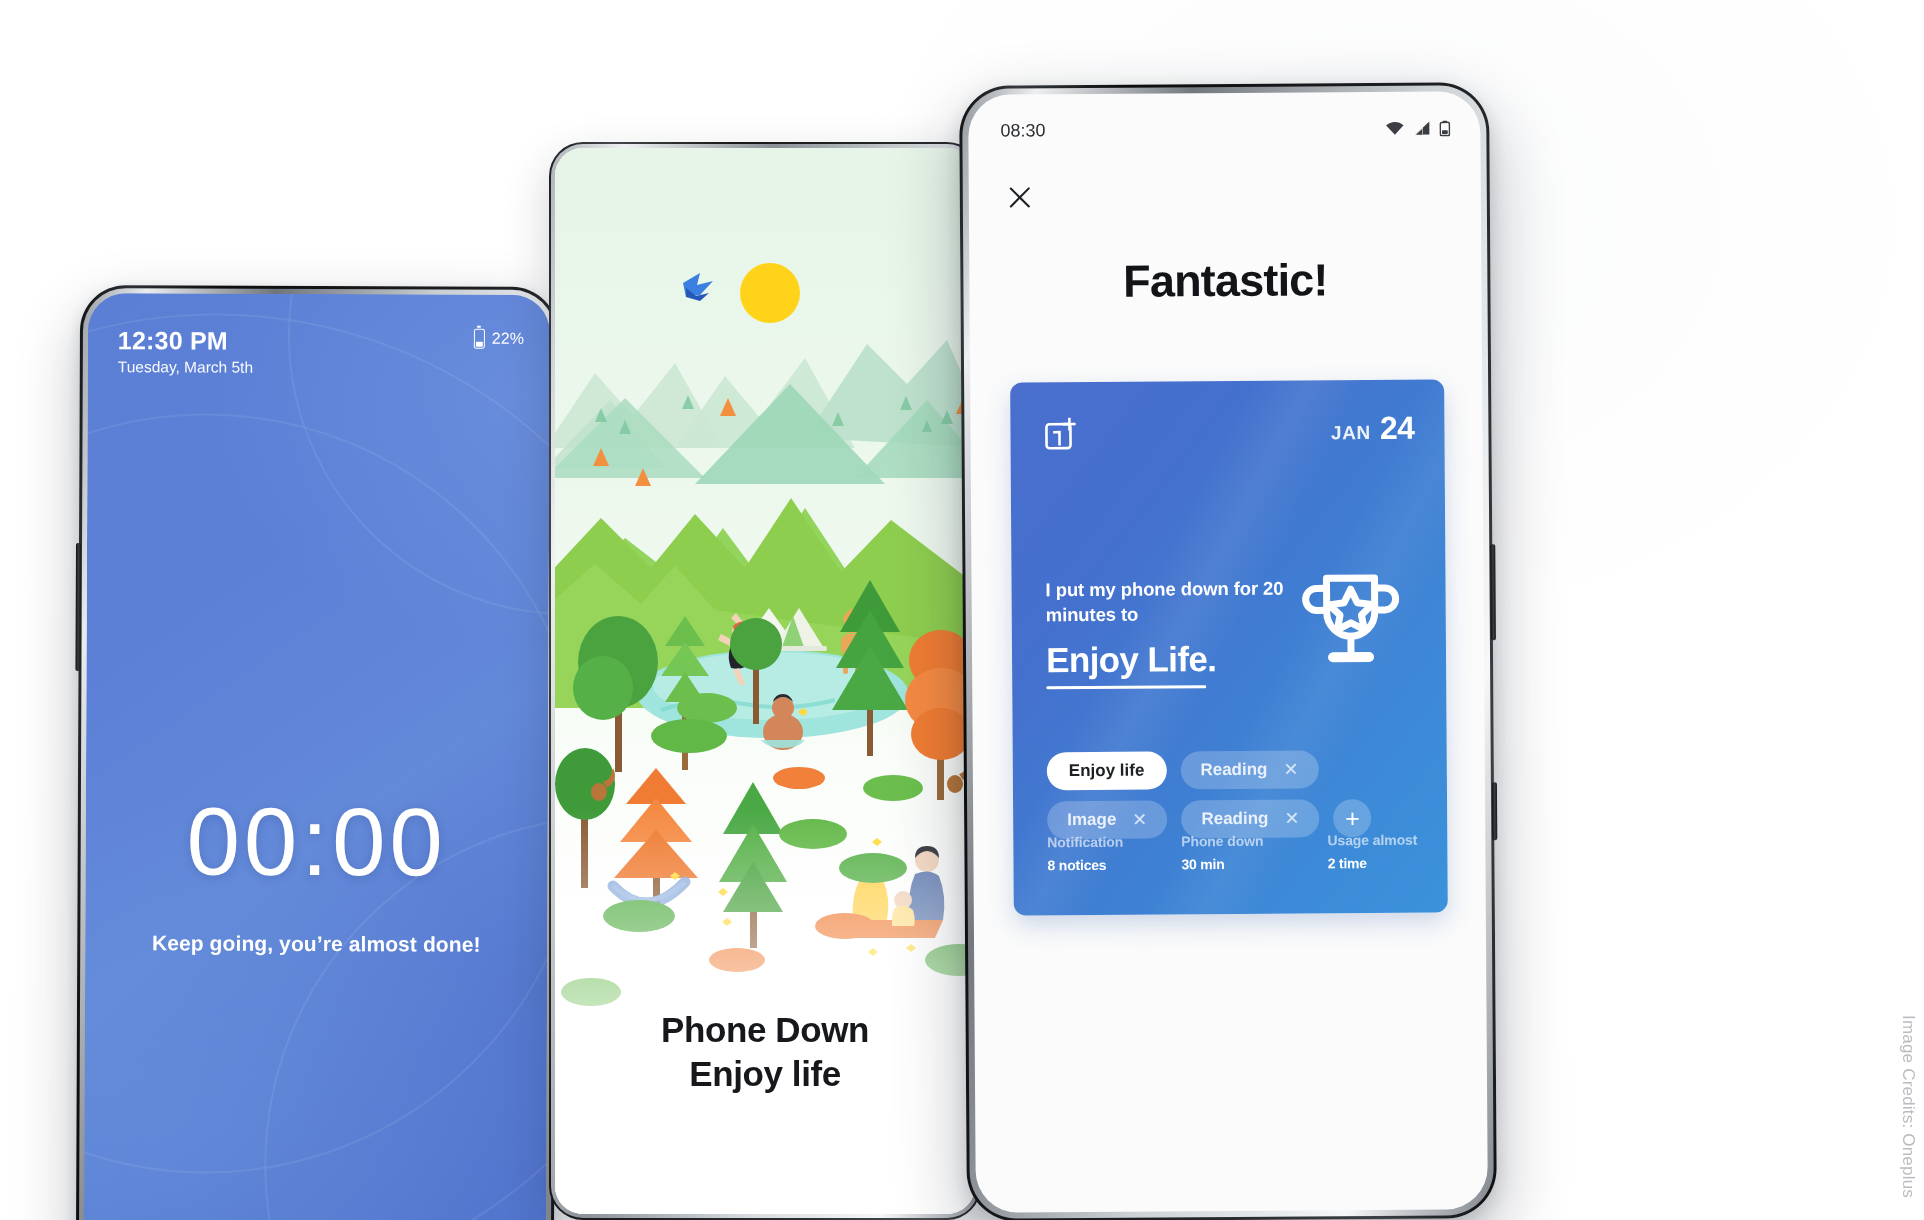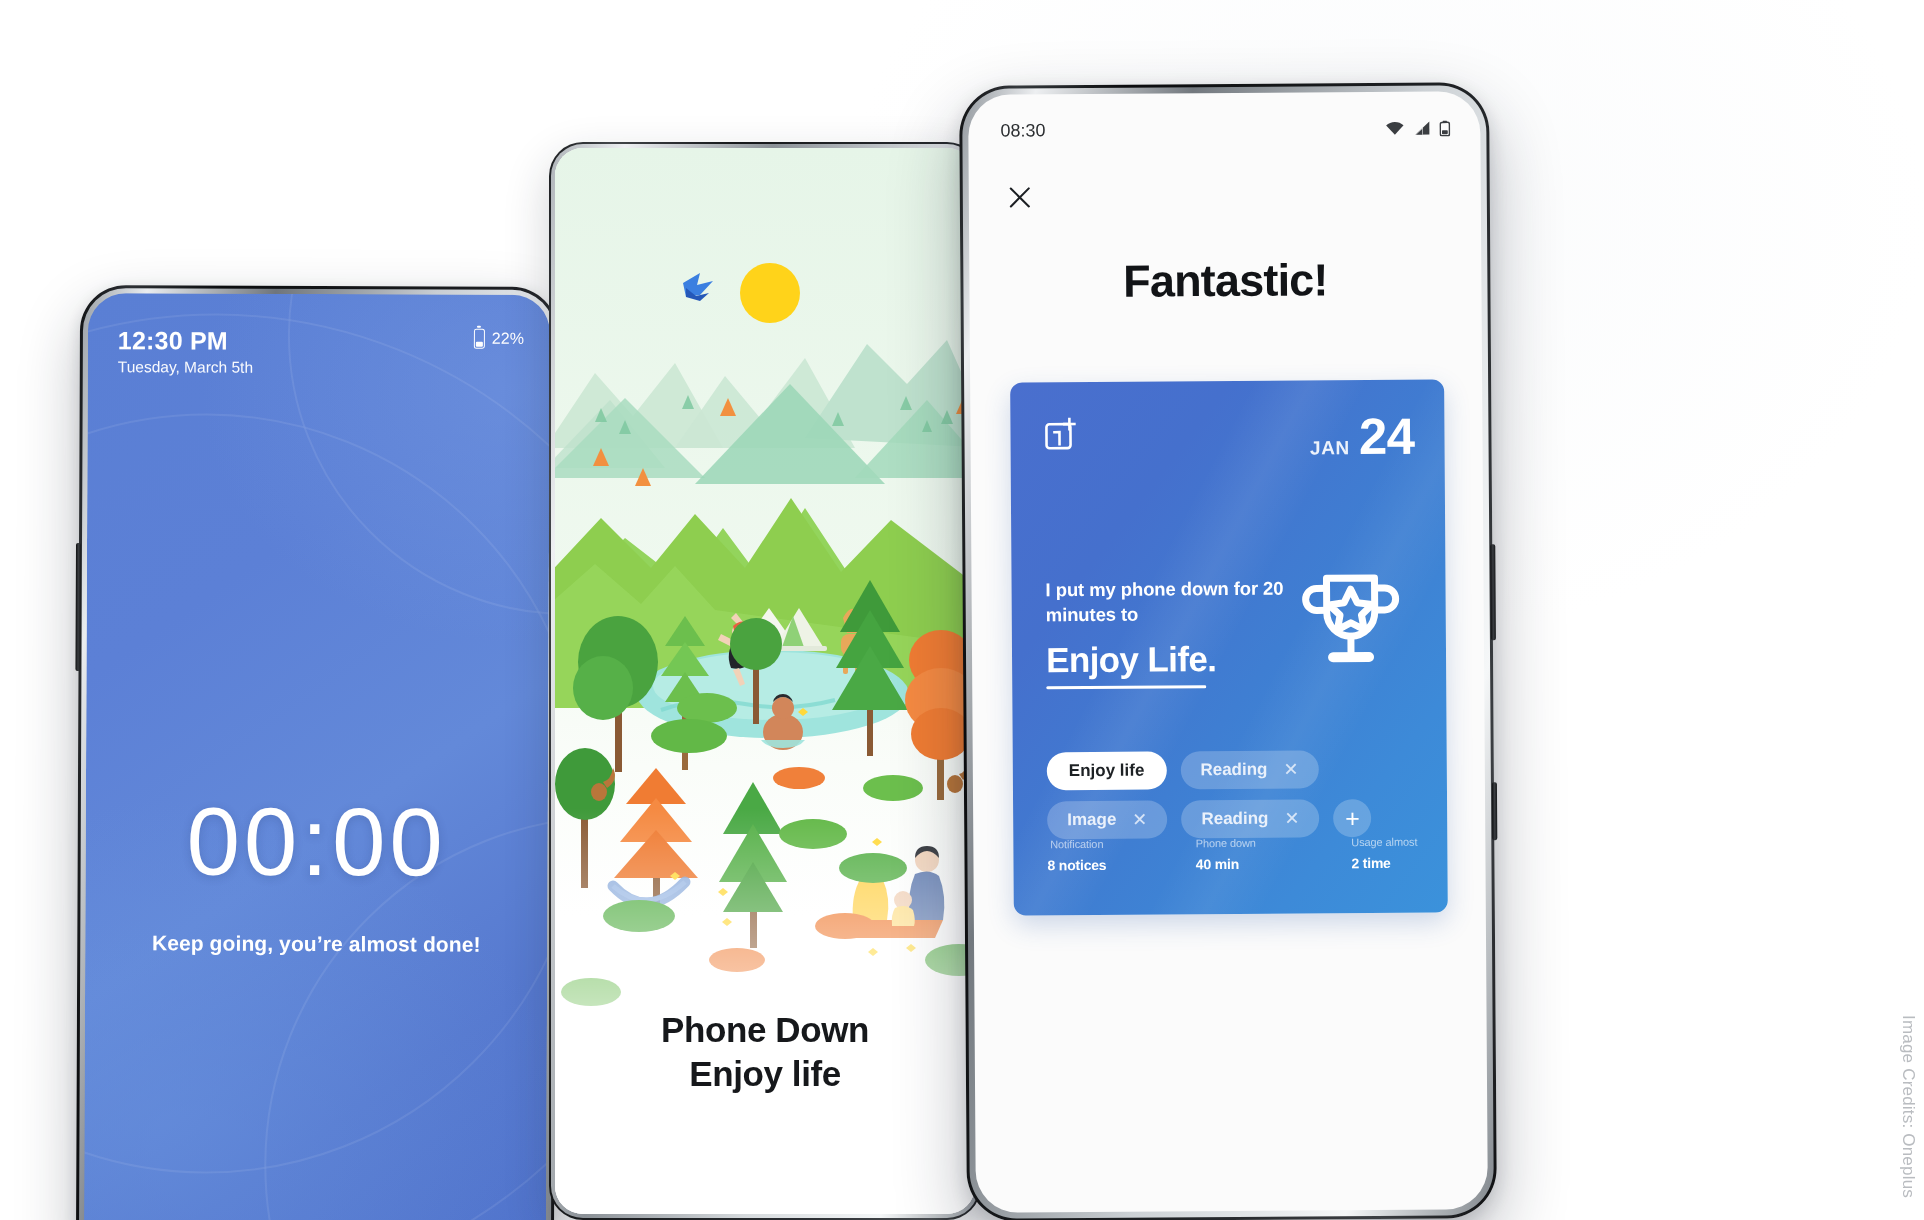--- a/index.html
+++ b/index.html
@@ -152,21 +152,21 @@
       linear-gradient(118deg, rgba(255,255,255,0) 34%, rgba(255,255,255,.07) 42%, rgba(255,255,255,0) 50%),
       linear-gradient(118deg, rgba(255,255,255,0) 58%, rgba(255,255,255,.06) 66%, rgba(255,255,255,0) 74%);
   }
   .card-top{
     position:absolute; left:34px; right:30px; top:34px;
     display:flex; justify-content:space-between; align-items:flex-start;
   }
   .op-logo{ width:38px; height:38px; position:relative; }
   .card-date{ color:#fff; display:flex; align-items:baseline; gap:9px; }
   .card-date .mon{ font-size:19px; font-weight:600; letter-spacing:.6px; opacity:.9; }
-  .card-date .day{ font-size:51px; font-weight:700; line-height:.9; letter-spacing:-.5px; }
+  .card-date .day{ font-size:32px; font-weight:700; line-height:.9; letter-spacing:-.5px; }
 
   .card-body{ position:absolute; left:34px; top:196px; width:265px; color:#fff; }
   .card-lead{ font-size:18.5px; font-weight:600; line-height:1.34; letter-spacing:-.1px; }
   .card-big{ margin-top:12px; font-size:35px; font-weight:700; letter-spacing:-.6px; display:inline-block; }
   .card-rule{ margin-top:6px; width:160px; height:3px; background:#fff; border-radius:2px; }
 
   .trophy{ position:absolute; right:36px; top:178px; width:118px; height:118px; }
 
   .chips{
     position:absolute; left:34px; right:26px; top:370px;
@@ -187,21 +187,21 @@
     display:inline-flex; align-items:center; justify-content:center;
     color:#fff; font-size:25px; font-weight:300; line-height:1;
   }
 
   .stats{
     position:absolute; left:34px; right:30px; bottom:42px;
     display:flex; justify-content:space-between;
   }
   .stat{ text-align:left; }
   .stat:nth-child(2){ margin-left:-6px; }
-  .stat-k{ font-size:11px; font-weight:400; color:rgba(255,255,255,.62); letter-spacing:-.1px;text-align:center; }
+  .stat-k{ font-size:14px; font-weight:700; color:rgba(255,255,255,.62); letter-spacing:-.1px;text-align:center; }
   .stat-v{ margin-top:7px; font-size:14px; font-weight:700; color:#fff; letter-spacing:-.2px; }
 
   
   .credit{
     position:absolute; right:6px; bottom:22px;
     writing-mode:vertical-rl;
     font-size:17px; color:#b9bcc0; letter-spacing:.2px;
     font-family:"Liberation Sans", sans-serif;
   }
 </style>
@@ -522,21 +522,21 @@
         <span class="chip-add">+</span>
       </div>
 
       <div class="stats">
         <div class="stat">
           <div class="stat-k">Notification</div>
           <div class="stat-v">8 notices</div>
         </div>
         <div class="stat">
           <div class="stat-k">Phone down</div>
-          <div class="stat-v">40 min</div>
+          <div class="stat-v">30 min</div>
         </div>
         <div class="stat">
           <div class="stat-k">Usage almost</div>
           <div class="stat-v">2 time</div>
         </div>
       </div>
     </div>
   </div>
 </div>
 

